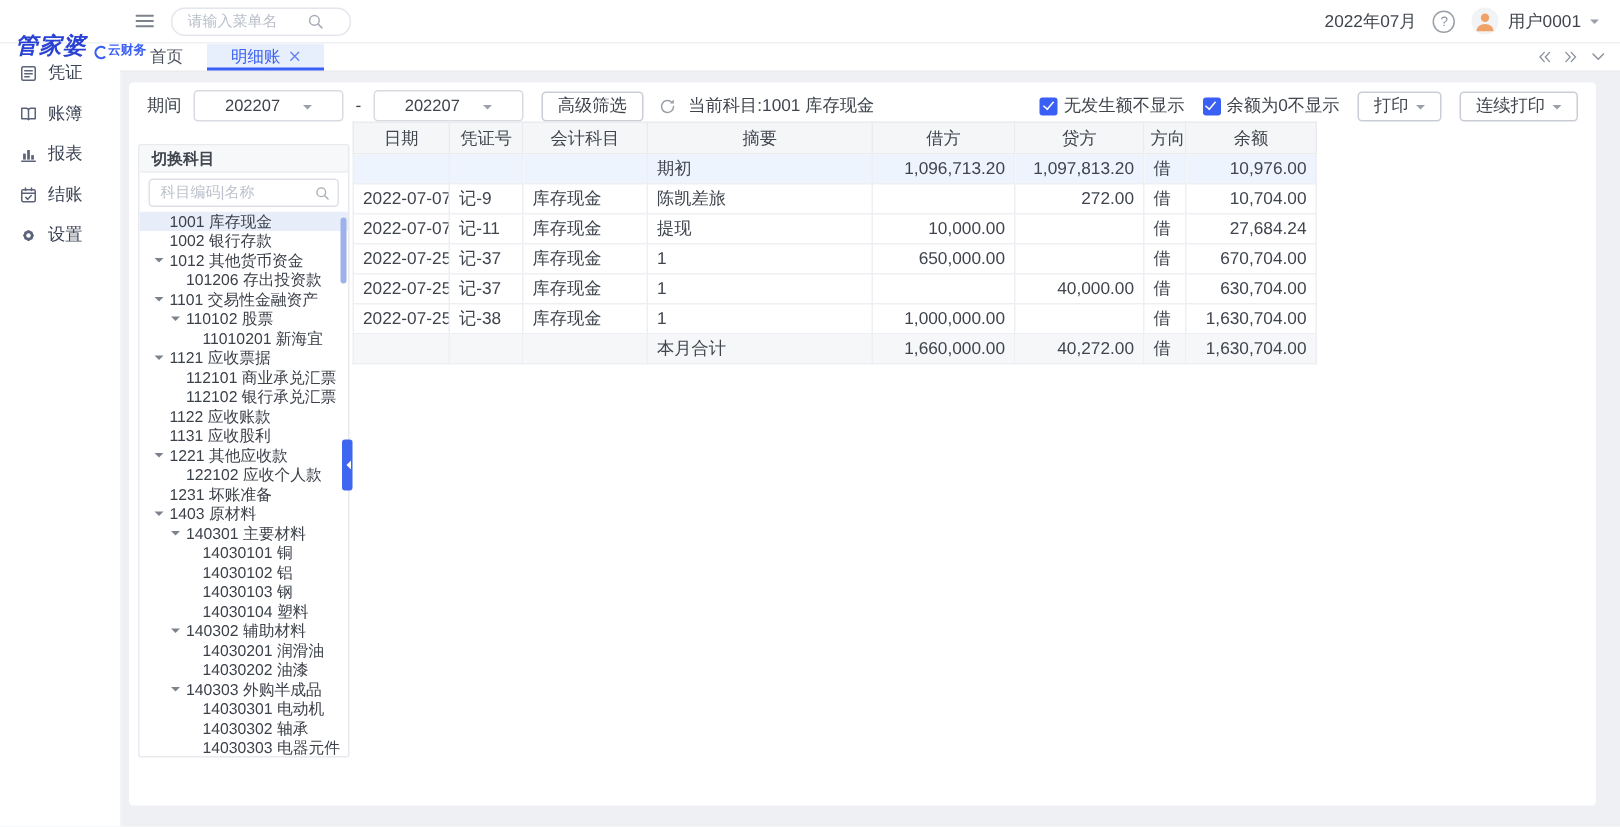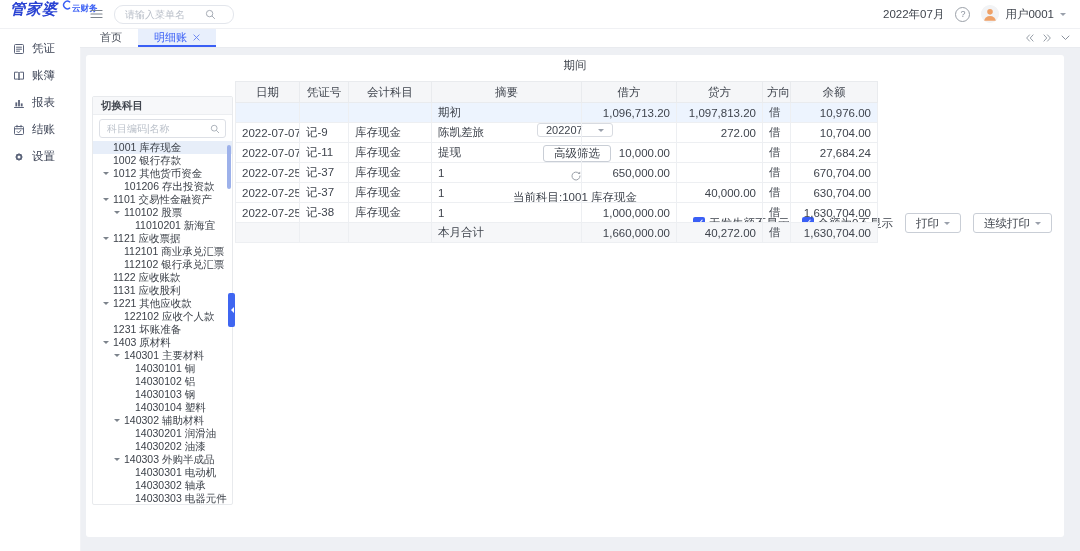--- a/index.html
+++ b/index.html
@@ -3,21 +3,21 @@
 <meta charset="utf-8">
 <style>
   html,body{margin:0;padding:0;}
   body{width:1080px;height:551px;overflow:hidden;background:#eef0f4;
        font-family:"Liberation Sans","DejaVu Sans",sans-serif;color:#3f444d;}
   .screen{position:relative;width:1080px;height:551px;}
 
   
   .topbar{position:absolute;left:0;top:0;width:100%;height:28px;background:#fff;
           border-bottom:1px solid #f0f1f4;z-index:6;}
-  .logo{position:absolute;left:10px;top:0;height:28px;display:flex;align-items:flex-start;}
+  .logo{position:absolute;left:10px;top:12px;height:28px;display:flex;align-items:flex-end;}
   .logo-main{font-size:15px;font-weight:bold;font-style:italic;color:var(--brand);letter-spacing:1px;}
   .logo-swoosh{margin:0 1px 0 4px;display:inline-flex;}
   .logo-sub{font-size:8.5px;color:var(--accent);font-weight:bold;margin-top:3px;}
   .burger{position:absolute;left:90px;top:8px;cursor:pointer;display:inline-flex;}
   .top-search{position:absolute;left:114px;top:5px;width:102px;height:17px;border:1px solid #e3e6ec;
               border-radius:9px;background:#fff;display:flex;align-items:center;padding:0 8px;gap:4px;}
   .top-search input{border:none;outline:none;width:74px;font-size:10px;color:#3f444d;background:transparent;
                     font-family:inherit;}
   .top-search input::placeholder{color:#b9bfc9;}
   .top-right{position:absolute;right:14px;top:0;height:28px;display:flex;align-items:center;gap:11px;
@@ -46,23 +46,23 @@
   .tab[data-closable="true"] .tclose{display:inline-flex;}
   .tabctl{margin-left:auto;display:flex;align-items:center;gap:9px;padding-right:10px;color:#8a919c;}
   .tabctl span{display:inline-flex;cursor:pointer;}
 
   
   .content{position:absolute;left:80px;top:47px;right:0;bottom:0;background:#eef0f4;}
   .panel{position:absolute;left:6px;top:8px;right:16px;bottom:14px;background:#fff;border-radius:3px;}
 
   
   .fbar{position:absolute;left:0;top:3px;right:0;height:25px;display:flex;align-items:center;
-        padding:0 12px;gap:8px;font-size:11.5px;color:#3f444d;flex-direction:column;}
+        padding:0 12px;gap:8px;font-size:11.5px;color:#3f444d;}
   .pill{display:flex;align-items:center;justify-content:space-between;width:58px;height:19px;
-        border:1px solid #d8dbe1;border-radius:3px;padding:0 8px;font-size:11px;cursor:pointer;background:#fff;}
+        border:1px solid #d8dbe1;border-radius:3px;padding:0 20px;font-size:11px;cursor:pointer;background:#fff;}
   .btn{height:20px;padding:0 10px;border:1px solid #c9ced6;border-radius:3px;background:#fff;font-size:11.5px;
        color:#3f444d;display:inline-flex;align-items:center;gap:5px;cursor:pointer;}
   .refresh{color:#9aa0a8;display:inline-flex;margin-left:2px;cursor:pointer;}
   .fright{margin-left:auto;display:flex;align-items:center;gap:12px;}
   .cbgroup{display:flex;align-items:center;gap:4px;cursor:pointer;}
   .cb{width:12px;height:12px;background:var(--accent);border-radius:2px;position:relative;flex:none;}
   .cb::after{content:"";position:absolute;left:3.5px;top:1.2px;width:3px;height:6px;
              border:solid #fff;border-width:0 1.5px 1.5px 0;transform:rotate(40deg);}
 
   

